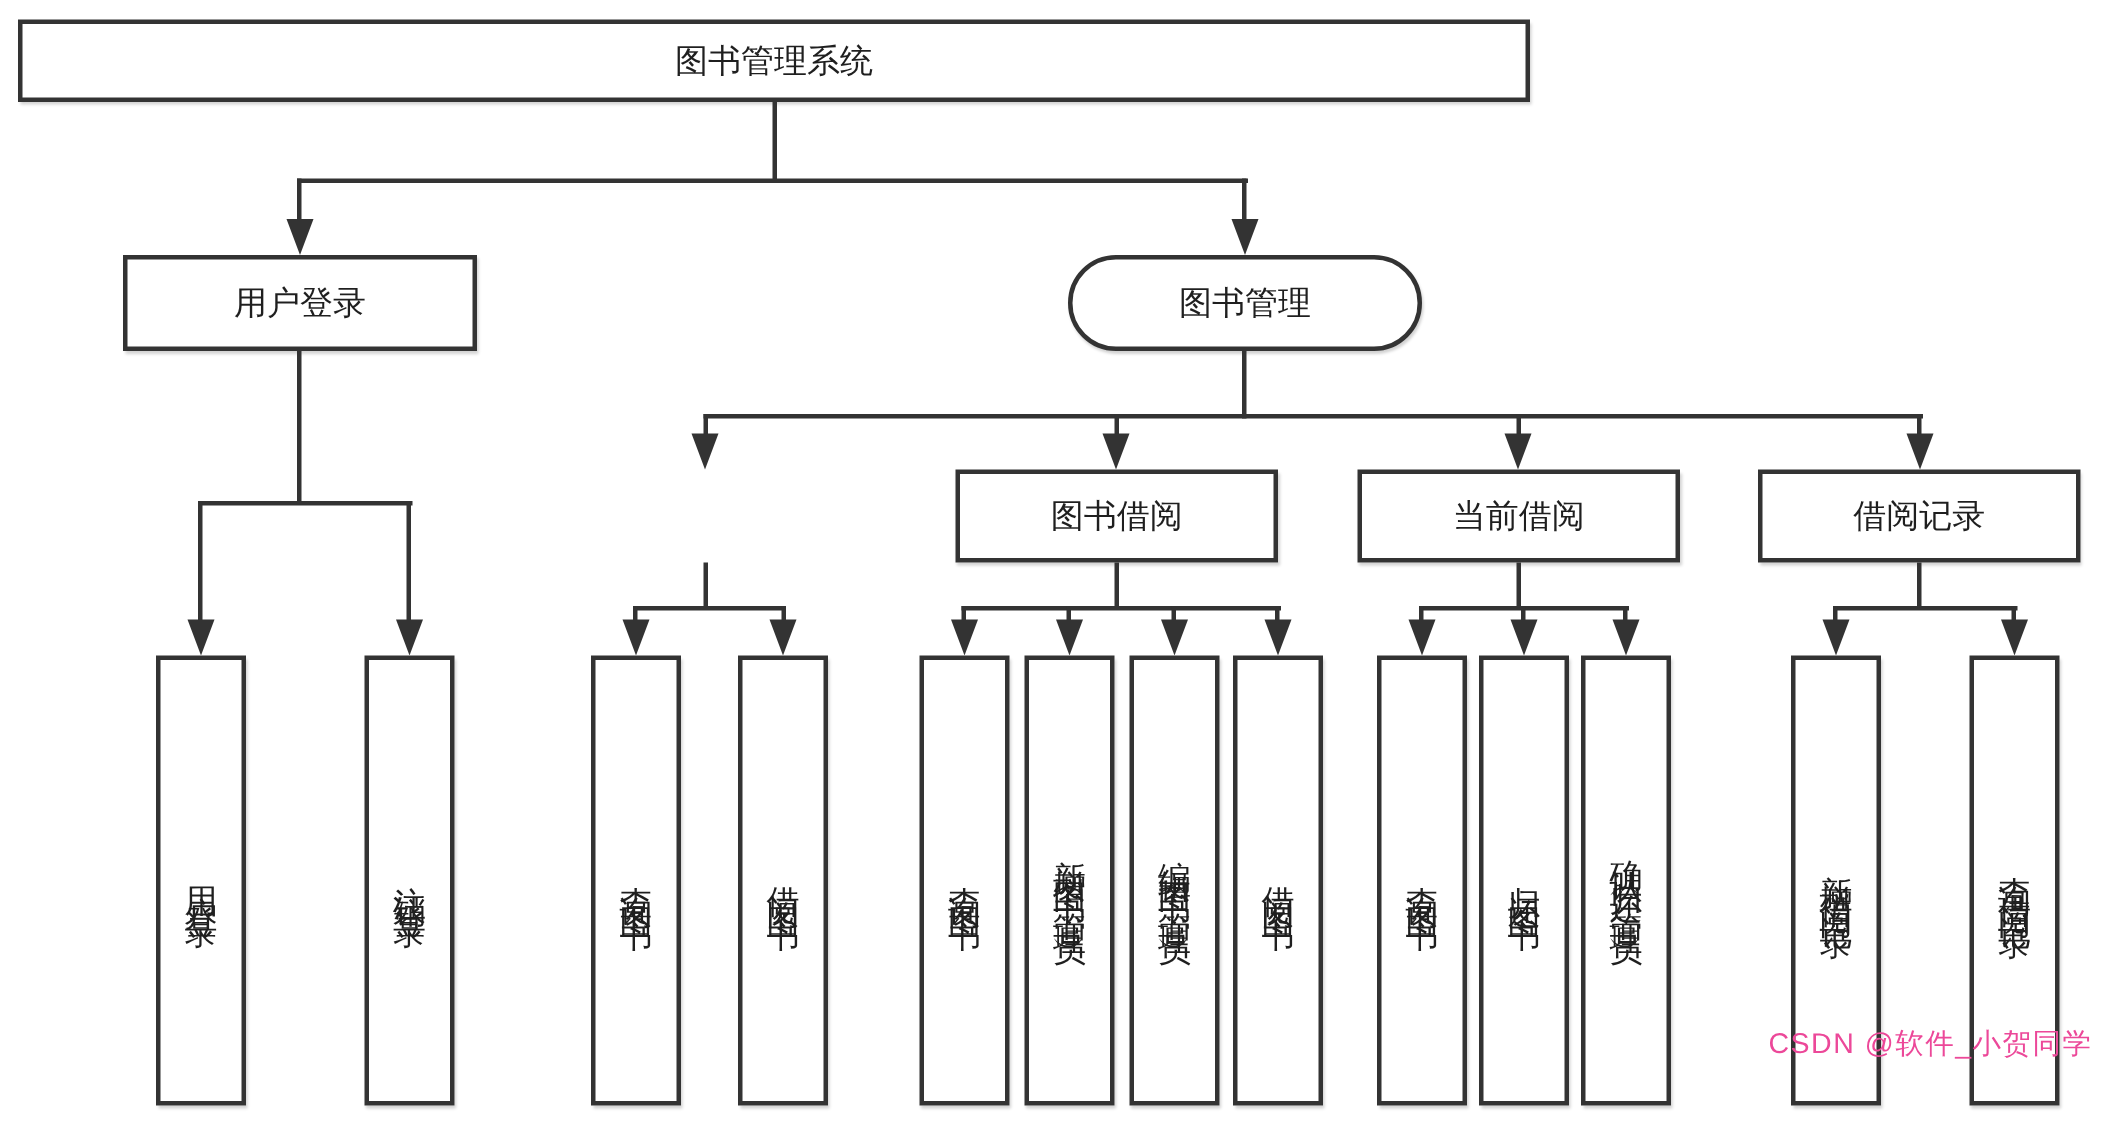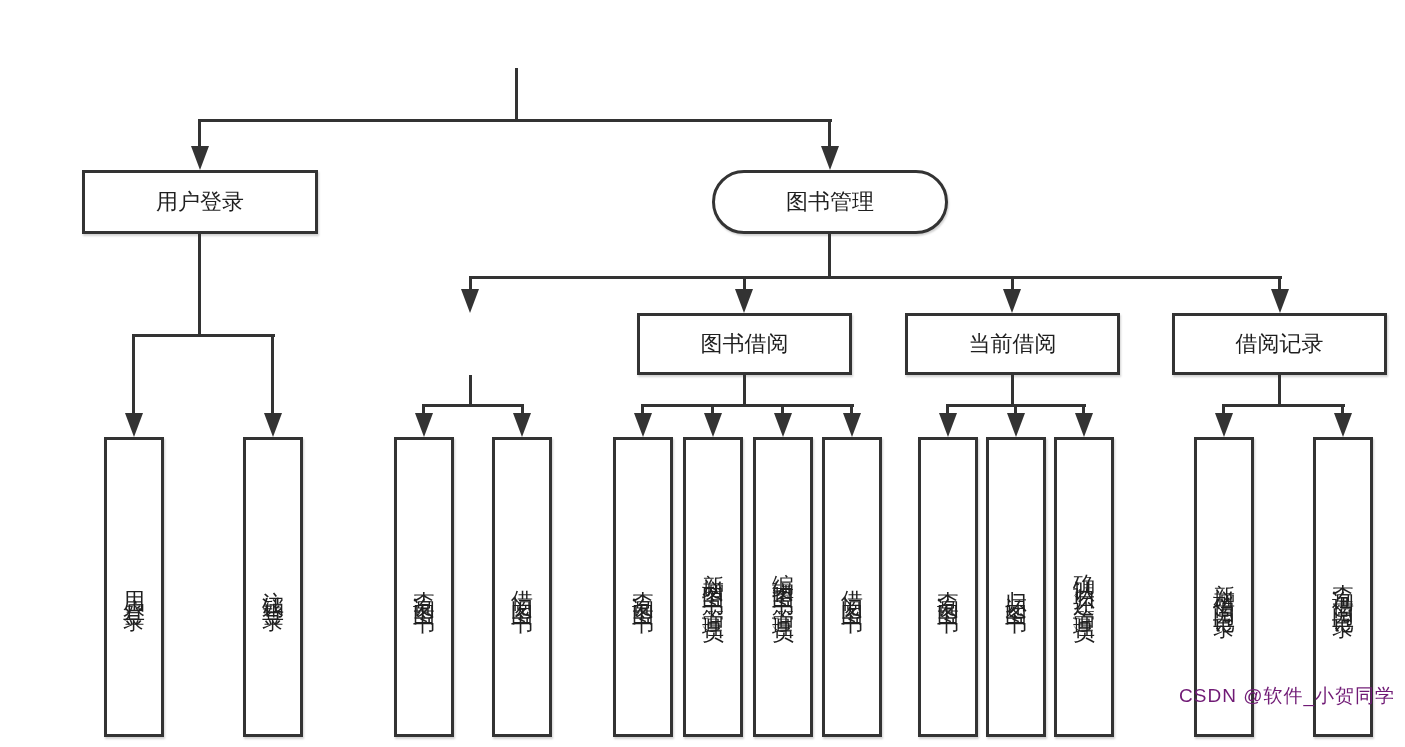--- a/index.html
+++ b/index.html
@@ -39,30 +39,33 @@
     width: 0; height: 0;
     border-left: 9px solid transparent;
     border-right: 9px solid transparent;
     border-top: 24px solid #333333;
   }
   .watermark {
     position: absolute;
     top: 683px;
     right: 10px;
     font-size: 19px;
-    color: #701a75;
+    color: #ec4899;
     z-index: 5;
     letter-spacing: 1px;
   }
 </style>
 </head>
 <body>
 
 <div class="canvas">
 
+  <div class="box" style="left:12px; top:13px; width:1008px; height:55px;">
+    <span>图书管理系统</span>
+  </div>
 
   <div>
     <div class="vl" style="left:515px; top:68px;  height:53px;"></div>
     <div class="hl" style="left:198px; top:119px; width:634px;"></div>
     <div class="vl" style="left:198px; top:119px; height:31px;"></div>
     <div class="vl" style="left:828px; top:119px; height:31px;"></div>
     <div class="ar" style="left:191px; top:146px;"></div>
     <div class="ar" style="left:821px; top:146px;"></div>
   </div>
 

